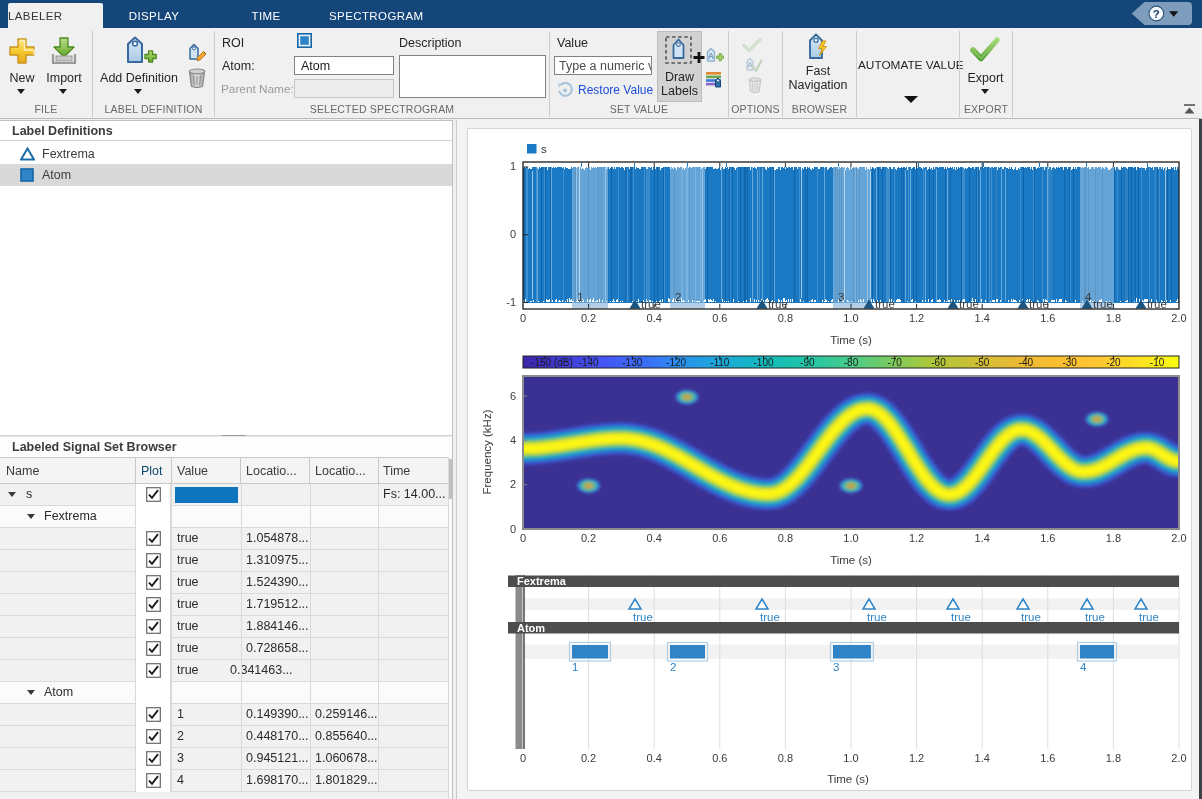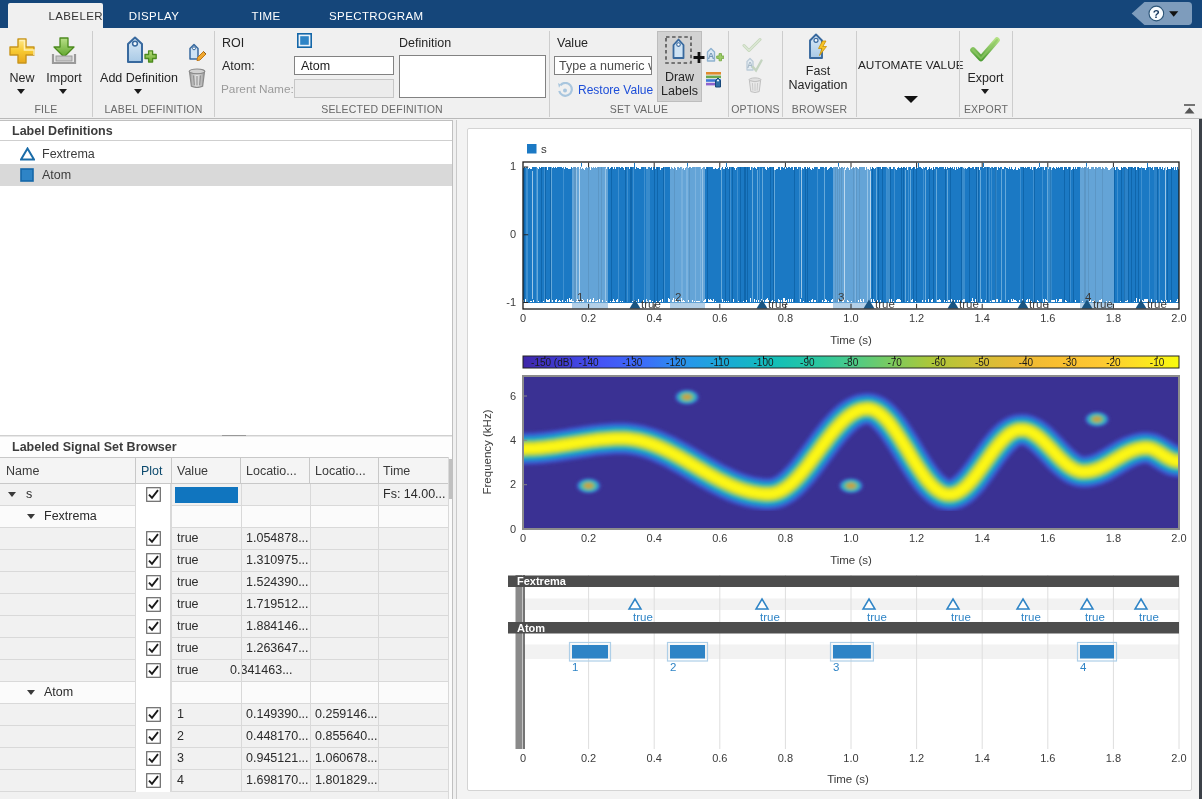--- a/index.html
+++ b/index.html
@@ -6,21 +6,21 @@
 .abs { position:absolute; }
 .seclbl { position:absolute; top:103px; height:16px; font-size:10.5px; color:#686868; text-align:center; letter-spacing:0.2px; }
 .vsep { position:absolute; top:31px; width:1px; height:86px; background:#cdcdcd; }
 .btnlbl { font-size:12.5px; color:#252525; text-align:center; }
 .darr { width:0;height:0;border-left:4.5px solid transparent;border-right:4.5px solid transparent;border-top:5px solid #1a1a1a; }
 </style></head>
 <body>
 
 <div class="abs" style="left:0;top:0;width:1202px;height:28px;background:#15467a"></div>
 <div class="abs" style="left:8px;top:3px;width:95px;height:25px;background:#f0f0f0;border-radius:2px 2px 0 0"></div>
-<div class="abs" style="left:8px;top:3px;width:95px;height:26px;line-height:26px;text-align:right;font-size:11.5px;color:#333;letter-spacing:0.4px">LABELER</div>
+<div class="abs" style="left:8px;top:3px;width:95px;height:26px;line-height:26px;text-align:left;font-size:11.5px;color:#333;letter-spacing:0.4px">LABELER</div>
 <div class="abs" style="left:111px;top:3px;width:86px;height:26px;line-height:26px;text-align:center;font-size:11.5px;color:#fff;letter-spacing:0.4px">DISPLAY</div>
 <div class="abs" style="left:223px;top:3px;width:86px;height:26px;line-height:26px;text-align:center;font-size:11.5px;color:#fff;letter-spacing:0.4px">TIME</div>
 <div class="abs" style="left:329px;top:3px;width:86px;height:26px;line-height:26px;text-align:center;font-size:11.5px;color:#fff;letter-spacing:0.4px">SPECTROGRAM</div>
 <svg class="abs" style="left:1128px;top:2px" width="64" height="23" viewBox="0 0 70 25" preserveAspectRatio="none">
 <path d="M18 0 H66 Q70 0 70 4 V21 Q70 25 66 25 H18 L4 12.5 Z" fill="#7e9cbc"></path>
 <circle cx="31" cy="12.5" r="8" fill="#f8fbfe" stroke="#2c5578" stroke-width="1.2"></circle>
 <text x="31" y="17" font-size="12.5" font-weight="bold" fill="#17375e" text-anchor="middle" font-family="Liberation Sans">?</text>
 <path d="M45 10 L55 10 L50 16 Z" fill="#111"></path>
 </svg>
 
@@ -91,27 +91,27 @@
 <path d="M7.6 7.5 L8.3 17.2 M11 8 L11 17.6 M14.4 7.5 L13.7 17.2" stroke="#8a8a8a" stroke-width="1.1" fill="none"></path>
     </svg></div>
 <div class="seclbl" style="left:93px;width:121px">LABEL DEFINITION</div>
 <div class="vsep" style="left:214px"></div>
 
 <div class="abs" style="left:222px;top:36px;font-size:12.5px;color:#252525">ROI</div>
 <div class="abs" style="left:297px;top:33px"><svg width="15" height="15" viewBox="0 0 15 15">
 <rect x="0.8" y="0.8" width="13.4" height="13.4" fill="#eaf3fa" stroke="#1467a8" stroke-width="1.6"></rect>
 <rect x="3.2" y="3.2" width="8.6" height="8.6" fill="#2e84c6"></rect>
     </svg></div>
-<div class="abs" style="left:399px;top:36px;font-size:12.5px;color:#252525">Definition</div>
+<div class="abs" style="left:399px;top:36px;font-size:12.5px;color:#252525">Description</div>
 <div class="abs" style="left:222px;top:59px;font-size:12.5px;color:#252525">Atom:</div>
 <div class="abs" style="left:294px;top:56px;width:100px;height:19px;background:#fff;border:1px solid #828282;font-size:12.5px;color:#1a1a1a;padding:2px 0 0 6px">Atom</div>
 <div class="abs" style="left:221px;top:82px;font-size:11.8px;color:#9b9b9b">Parent Name:</div>
 <div class="abs" style="left:294px;top:79px;width:100px;height:19px;background:#ececec;border:1px solid #c6c6c6"></div>
 <div class="abs" style="left:399px;top:55px;width:147px;height:43px;background:#fff;border:1px solid #828282"></div>
-<div class="seclbl" style="left:215px;width:334px">SELECTED DEFINITION</div>
+<div class="seclbl" style="left:215px;width:334px">SELECTED SPECTROGRAM</div>
 <div class="vsep" style="left:549px"></div>
 
 <div class="abs" style="left:557px;top:36px;font-size:12.5px;color:#252525">Value</div>
 <div class="abs" style="left:554px;top:56px;width:98px;height:19px;background:#fff;border:1px solid #828282;font-size:12.5px;color:#4c4c4c;padding:2px 0 0 4px;white-space:nowrap;overflow:hidden">Type a numeric v</div>
 <div class="abs" style="left:556px;top:82px"><svg width="18" height="17" viewBox="0 0 18 17">
 <path d="M4.5 3.2 A6.4 6.4 0 1 1 3.2 9" fill="none" stroke="#a9c6de" stroke-width="2.2"></path>
 <path d="M2 1 L4.8 2.8 L3 5.8 Z" fill="#a9c6de"></path>
 <circle cx="9" cy="8.6" r="2" fill="#a9c6de"></circle>
     </svg></div>
 <div class="abs" style="left:578px;top:83px;font-size:12px;color:#1d4ed8">Restore Value</div>
@@ -349,21 +349,21 @@
       <div style="position:absolute;left:0;top:0;width:135px;height:22px"></div>
       <div style="position:absolute;left:135px;top:0;width:36px;height:22px;background:#fff;border-left:1px solid #d9d9d9;border-right:1px solid #d9d9d9">
         <div style="position:absolute;left:10px;top:3px">
           <svg width="15" height="15" viewBox="0 0 15 15" style="display:block">
 <rect x="0.7" y="0.7" width="13.6" height="13.6" fill="#fff" stroke="#686868" stroke-width="1.2"></rect>
 <path d="M3 7.6 L6 10.8 L12 3.2" fill="none" stroke="#1a1a1a" stroke-width="1.9"></path>
           </svg>
         </div>
       </div>
       <div style="position:absolute;left:177px;top:3px">true</div>
-      <div style="position:absolute;left:246px;top:3px">1.263647...</div>
+      <div style="position:absolute;left:246px;top:3px">0.728658...</div>
       <div style="position:absolute;left:171px;top:0;width:1px;height:22px;background:#d9d9d9"></div>
       <div style="position:absolute;left:240.5px;top:0;width:1px;height:22px;background:#d9d9d9"></div>
       <div style="position:absolute;left:309.5px;top:0;width:1px;height:22px;background:#d9d9d9"></div>
       <div style="position:absolute;left:378px;top:0;width:1px;height:22px;background:#d9d9d9"></div>
     </div>
     <div style="position:absolute;left:0;top:660px;width:448px;height:22px;background:#f1f1f1;border-bottom:1px solid #d9d9d9">
       <div style="position:absolute;left:0;top:0;width:135px;height:22px"></div>
       <div style="position:absolute;left:135px;top:0;width:36px;height:22px;background:#fff;border-left:1px solid #d9d9d9;border-right:1px solid #d9d9d9">
         <div style="position:absolute;left:10px;top:3px">
           <svg width="15" height="15" viewBox="0 0 15 15" style="display:block">

